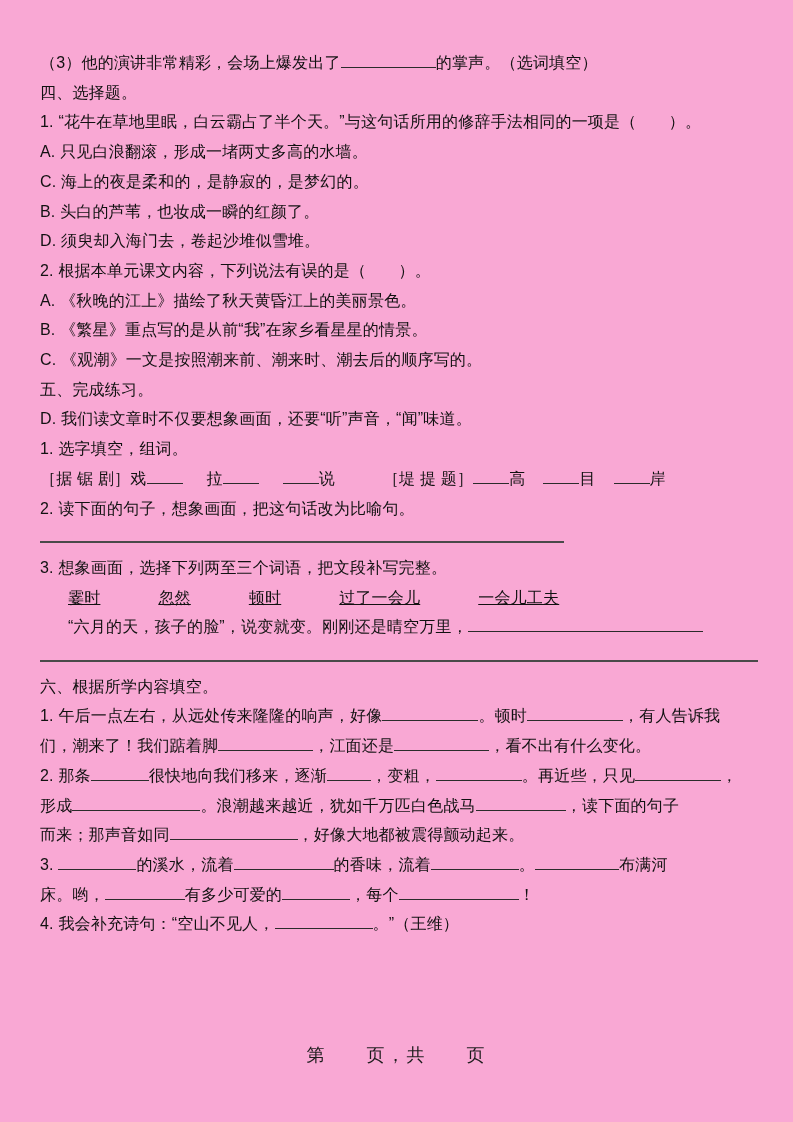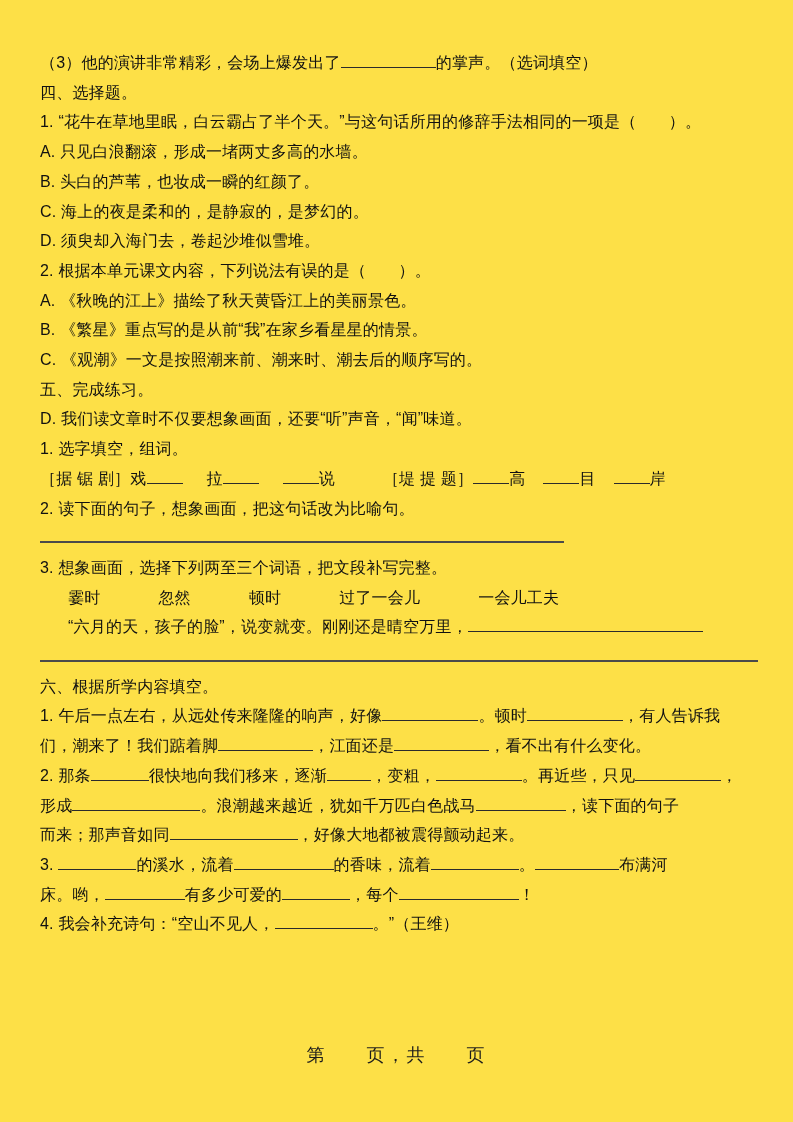--- a/index.html
+++ b/index.html
@@ -1,20 +1,20 @@
 <!DOCTYPE html>
 <html><head>
 <meta charset="utf-8">
 <style>
   html, body { margin: 0; padding: 0; background: #ffffff; }
   .page {
     position: relative;
     width: 793px;
     height: 1122px;
-    background: #fde047;
+    background: #f9a8d4;
     overflow: hidden;
     font-family: "Liberation Sans", sans-serif;
     color: #111111;
   }
   .content {
     position: absolute;
     left: 40px;
     top: 48px;
     width: 718px;
   }
@@ -51,35 +51,35 @@
 </style>
 </head>
 <body>
 
 <div class="page">
   <div class="content">
       <div class="line"><span>（3）他的演讲非常精彩，会场上爆发出了</span><span class="blank" style="width: 95px;"></span><span>的掌声。（选词填空）</span></div>
       <div class="line bold"><span>四、选择题。</span></div>
       <div class="line"><span>1. “花牛在草地里眠，白云霸占了半个天。”与这句话所用的修辞手法相同的一项是（　　）。</span></div>
       <div class="line"><span>A. 只见白浪翻滚，形成一堵两丈多高的水墙。</span></div>
+      <div class="line"><span>C. 海上的夜是柔和的，是静寂的，是梦幻的。</span></div>
       <div class="line"><span>B. 头白的芦苇，也妆成一瞬的红颜了。</span></div>
-      <div class="line"><span>C. 海上的夜是柔和的，是静寂的，是梦幻的。</span></div>
       <div class="line"><span>D. 须臾却入海门去，卷起沙堆似雪堆。</span></div>
       <div class="line"><span>2. 根据本单元课文内容，下列说法有误的是（　　）。</span></div>
       <div class="line"><span>A. 《秋晚的江上》描绘了秋天黄昏江上的美丽景色。</span></div>
       <div class="line"><span>B. 《繁星》重点写的是从前“我”在家乡看星星的情景。</span></div>
       <div class="line"><span>C. 《观潮》一文是按照潮来前、潮来时、潮去后的顺序写的。</span></div>
       <div class="line bold"><span>五、完成练习。</span></div>
       <div class="line"><span>D. 我们读文章时不仅要想象画面，还要“听”声音，“闻”味道。</span></div>
       <div class="line"><span>1. 选字填空，组词。</span></div>
       <div class="line"><span>［据 锯 剧］戏</span><span class="blank" style="width: 36px; margin-right: 24px;"></span><span>拉</span><span class="blank" style="width: 36px; margin-right: 24px;"></span><span class="blank" style="width: 36px;"></span><span style="margin-right: 48px;">说</span><span>［堤 提 题］</span><span class="blank" style="width: 36px;"></span><span style="margin-right: 18px;">高</span><span class="blank" style="width: 36px;"></span><span style="margin-right: 18px;">目</span><span class="blank" style="width: 36px;"></span><span>岸</span></div>
       <div class="line"><span>2. 读下面的句子，想象画面，把这句话改为比喻句。</span></div>
       <div class="line"><span class="rule" style="width: 524px;"></span></div>
       <div class="line"><span>3. 想象画面，选择下列两至三个词语，把文段补写完整。</span></div>
-      <div class="line" style="padding-left: 28px;"><span style="margin-right: 58px;">霎时</span><span style="margin-right: 58px;">忽然</span><span style="margin-right: 58px;">顿时</span><span style="margin-right: 58px;">过了一会儿</span><span>一会儿工夫</span></div>
+      <div class="line" style="padding-left: 28px; text-decoration: underline;"><span style="margin-right: 58px;">霎时</span><span style="margin-right: 58px;">忽然</span><span style="margin-right: 58px;">顿时</span><span style="margin-right: 58px;">过了一会儿</span><span>一会儿工夫</span></div>
       <div class="line" style="padding-left: 28px;"><span>“六月的天，孩子的脸”，说变就变。刚刚还是晴空万里，</span><span class="blank" style="width: 235px;"></span></div>
       <div class="line"><span class="rule" style="width: 100%;"></span></div>
       <div class="line bold"><span>六、根据所学内容填空。</span></div>
       <div class="line"><span>1. 午后一点左右，从远处传来隆隆的响声，好像</span><span class="blank" style="width: 96px;"></span><span>。顿时</span><span class="blank" style="width: 96px;"></span><span>，有人告诉我</span></div>
       <div class="line"><span>们，潮来了！我们踮着脚</span><span class="blank" style="width: 95px;"></span><span>，江面还是</span><span class="blank" style="width: 95px;"></span><span>，看不出有什么变化。</span></div>
       <div class="line"><span>2. 那条</span><span class="blank" style="width: 58px;"></span><span>很快地向我们移来，逐渐</span><span class="blank" style="width: 44px;"></span><span>，变粗，</span><span class="blank" style="width: 86px;"></span><span>。再近些，只见</span><span class="blank" style="width: 86px;"></span><span>，</span></div>
       <div class="line"><span>形成</span><span class="blank" style="width: 128px;"></span><span>。浪潮越来越近，犹如千万匹白色战马</span><span class="blank" style="width: 90px;"></span><span>，读下面的句子</span></div>
       <div class="line"><span>而来；那声音如同</span><span class="blank" style="width: 128px;"></span><span>，好像大地都被震得颤动起来。</span></div>
       <div class="line"><span>3. </span><span class="blank" style="width: 78px;"></span><span>的溪水，流着</span><span class="blank" style="width: 100px;"></span><span>的香味，流着</span><span class="blank" style="width: 88px;"></span><span>。</span><span class="blank" style="width: 84px;"></span><span>布满河</span></div>
       <div class="line"><span>床。哟，</span><span class="blank" style="width: 80px;"></span><span>有多少可爱的</span><span class="blank" style="width: 68px;"></span><span>，每个</span><span class="blank" style="width: 120px;"></span><span>！</span></div>

